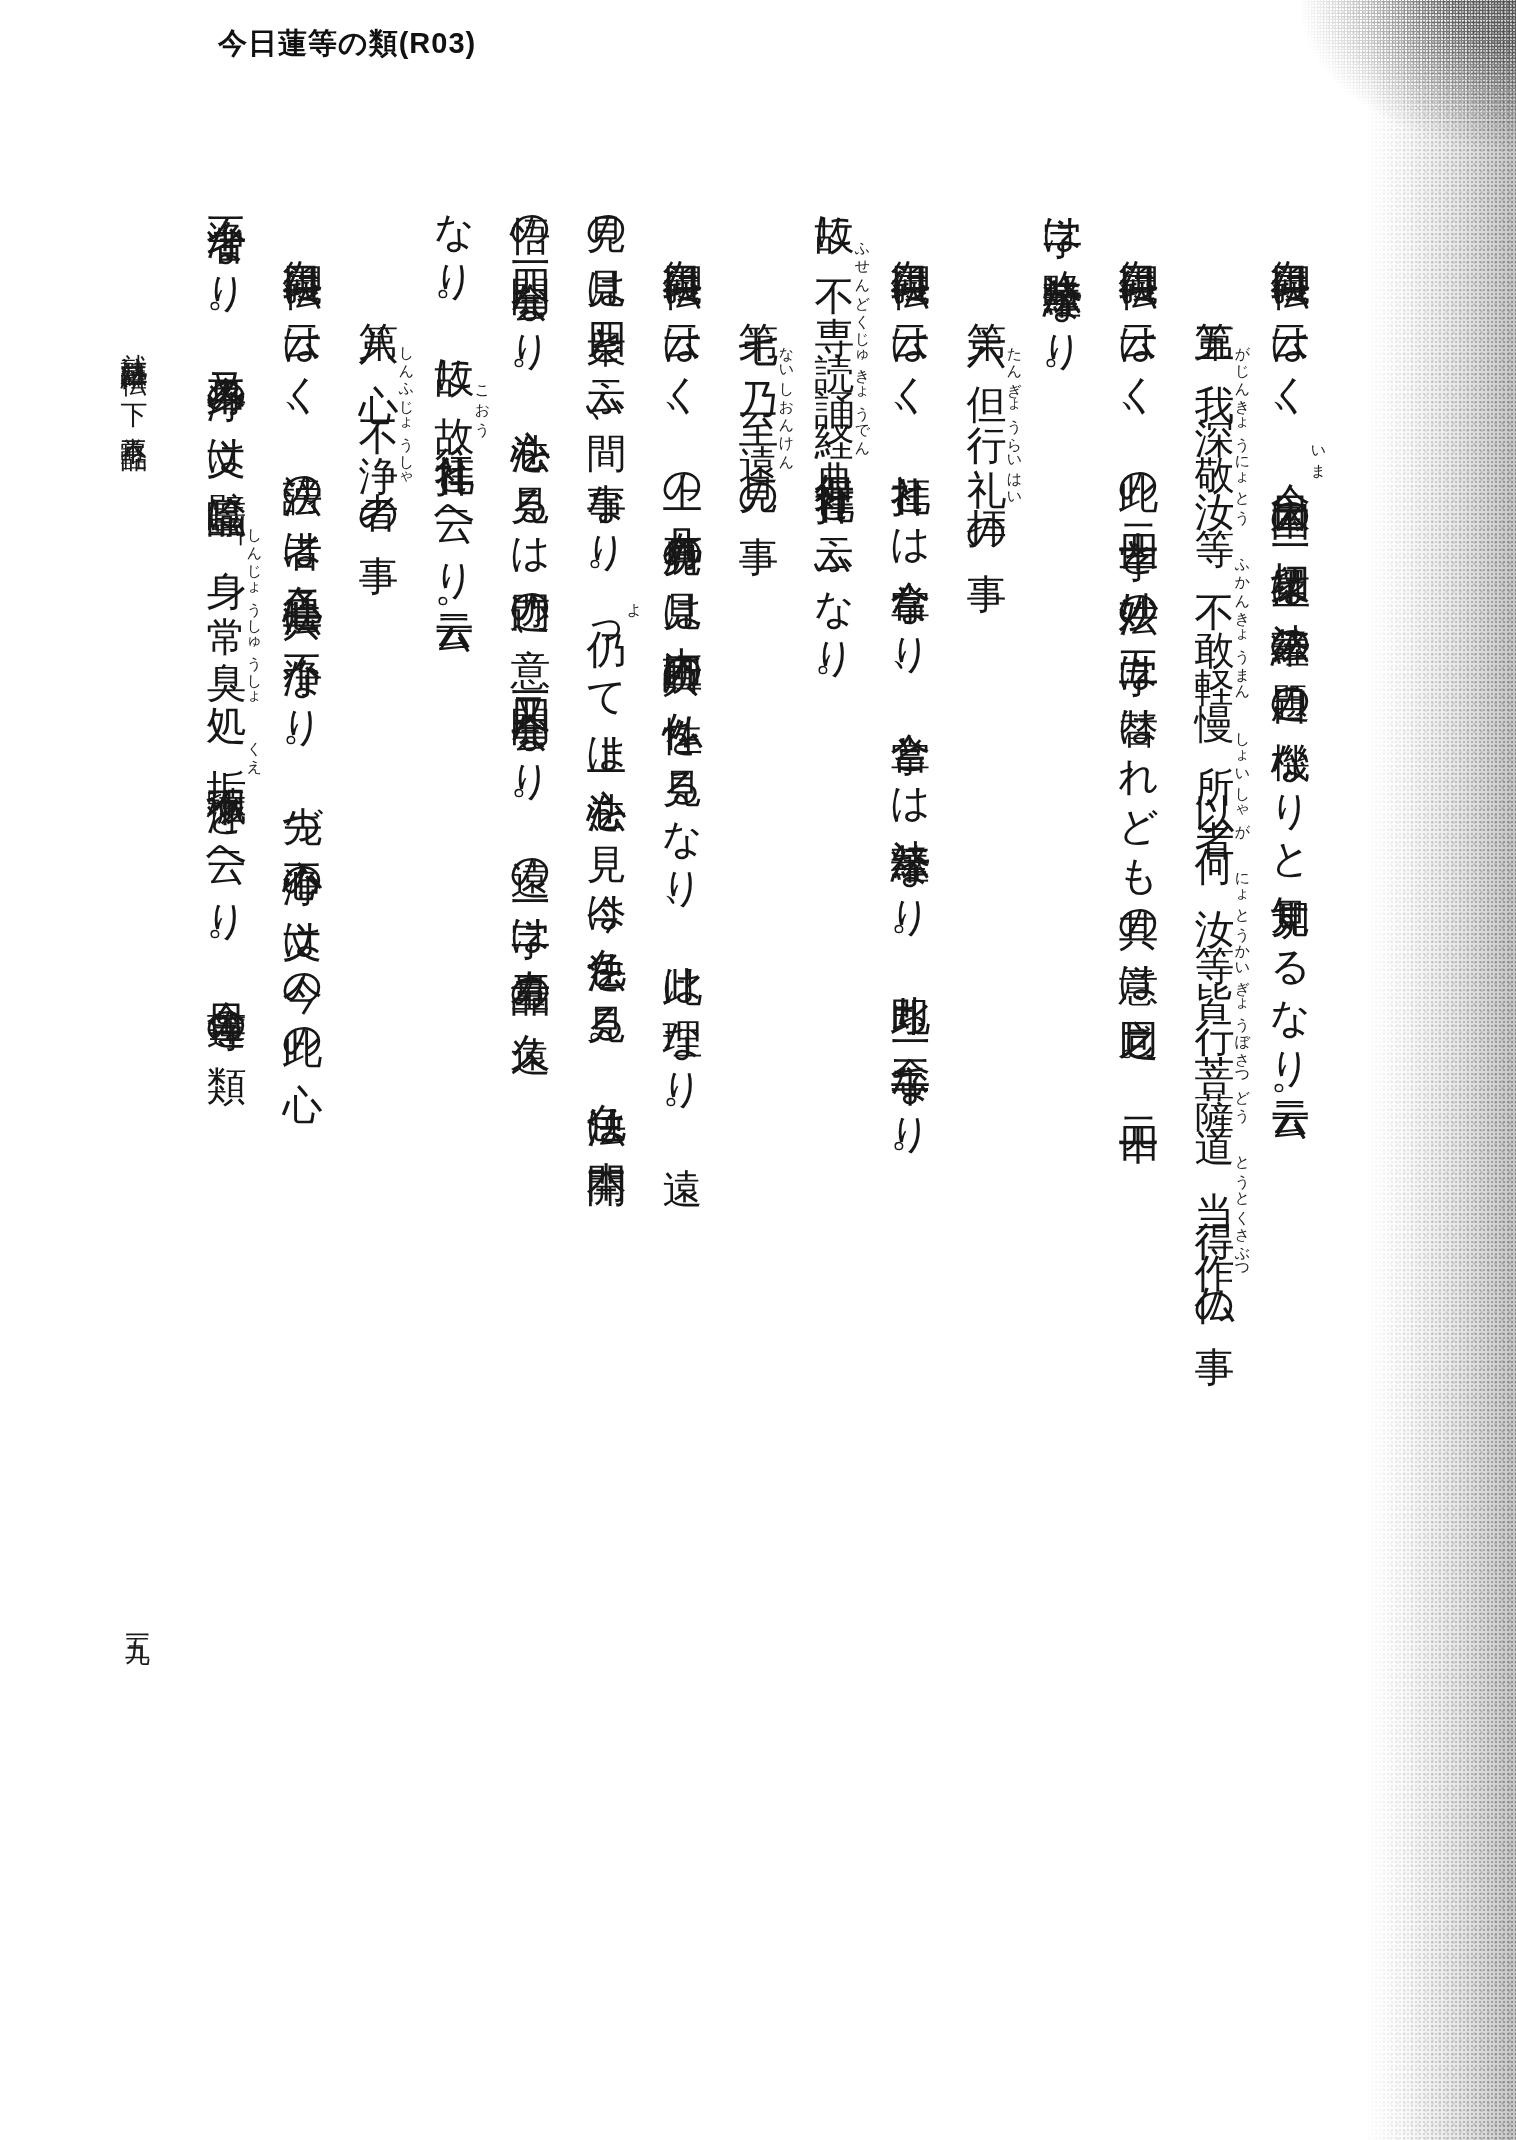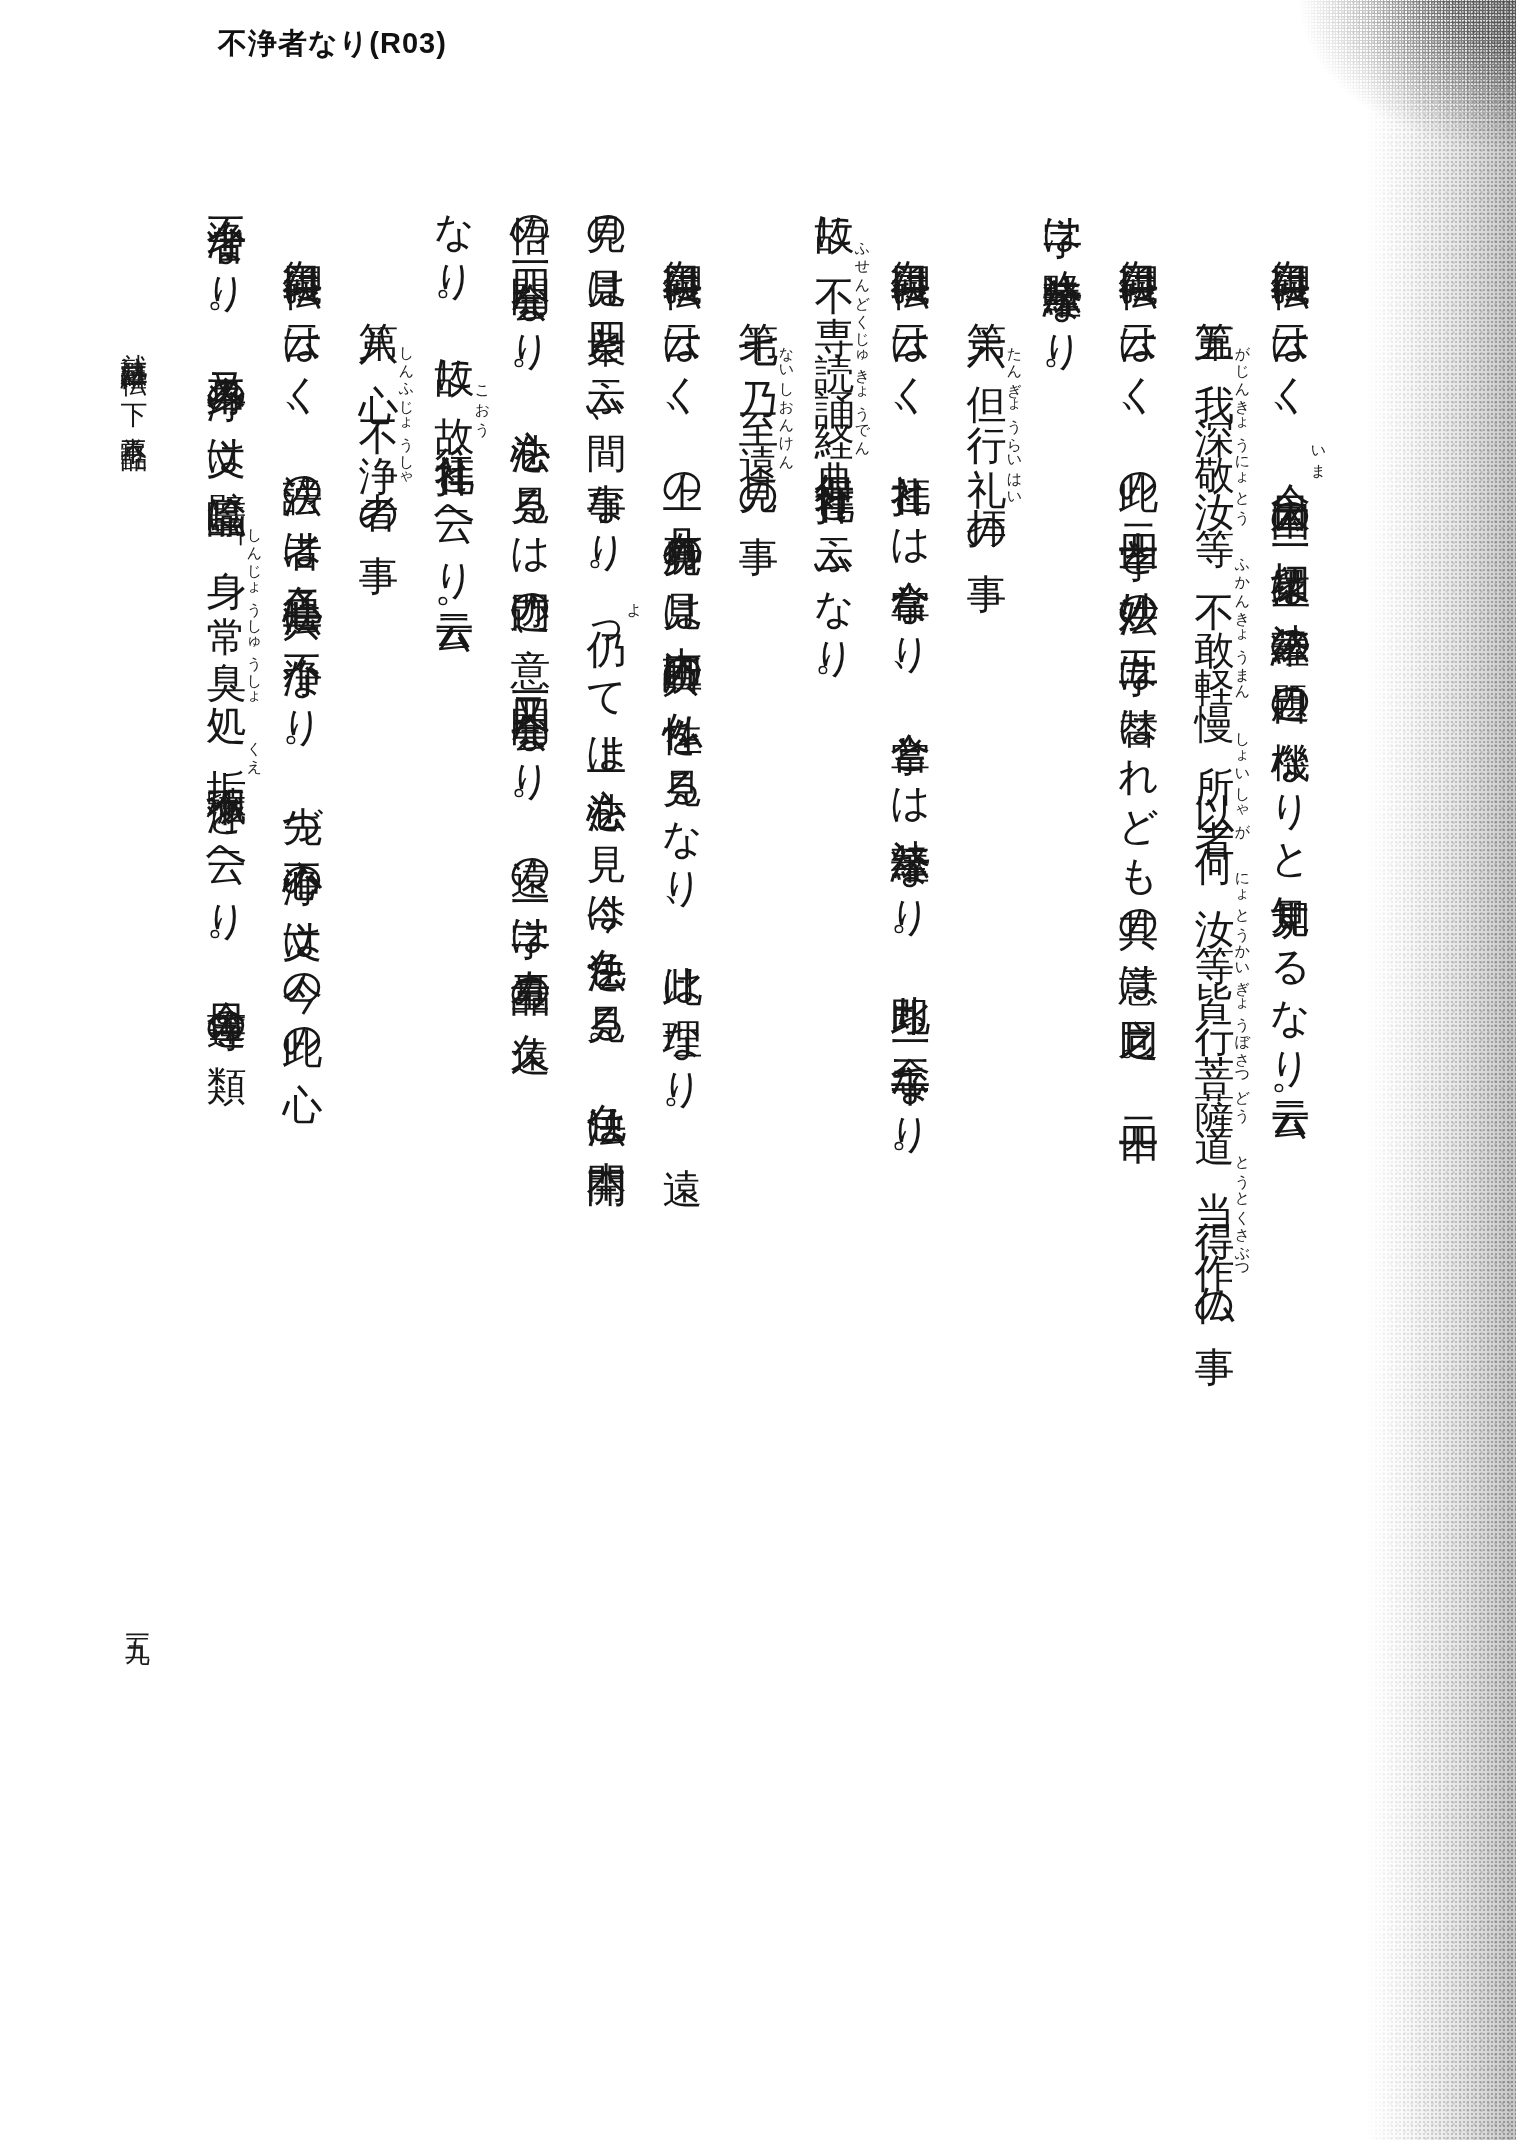--- a/index.html
+++ b/index.html
@@ -102,21 +102,21 @@
 </style>
 </head>
 <body>
 
 <div class="page">
 
   <div class="scan-band"></div>
   <div class="scan-blob"></div>
 
   <header class="page-header">
-    <span>不浄者なり(R03)</span>
+    <span>今日蓮等の類(R03)</span>
   </header>
 
   <div id="text-body" class="text-body">
       <p class="ind1"><span>御義口伝に云はく、</span><ruby>今<rt>いま</rt></ruby><span>日本国の一切衆生は法華経の題目の機なりと知見するなり云云。</span></p>
       <p class="ind2"><span>第五　</span><ruby>我深敬汝等<rt>がじんきょうにょとう</rt></ruby><span>　</span><ruby>不敢軽慢<rt>ふかんきょうまん</rt></ruby><span>　</span><ruby>所以者何<rt>しょいしゃが</rt></ruby><span>　</span><ruby>汝等皆行菩薩道<rt>にょとうかいぎょうぼさつどう</rt></ruby><span>　</span><ruby>当得作仏<rt>とうとくさぶつ</rt></ruby><span>の事</span></p>
       <p class="ind1"><span>御義口伝に云はく、此の二十四字と妙法の五字は替はれども其の意は之同じ。二十四</span></p>
       <p class=""><span>字は略法華経なり。</span></p>
       <p class="ind2"><span>第六　</span><ruby>但行礼拝<rt>たんぎょうらいはい</rt></ruby><span>の事</span></p>
       <p class="ind1"><span>御義口伝に云はく、礼拝とは合掌なり、合掌とは法華経なり。此即ち一念三千なり。</span></p>
       <p class=""><span>故に</span><ruby>不専読誦経典<rt>ふせんどくじゅきょうでん</rt></ruby><span>但行礼拝と云ふなり。</span></p>

